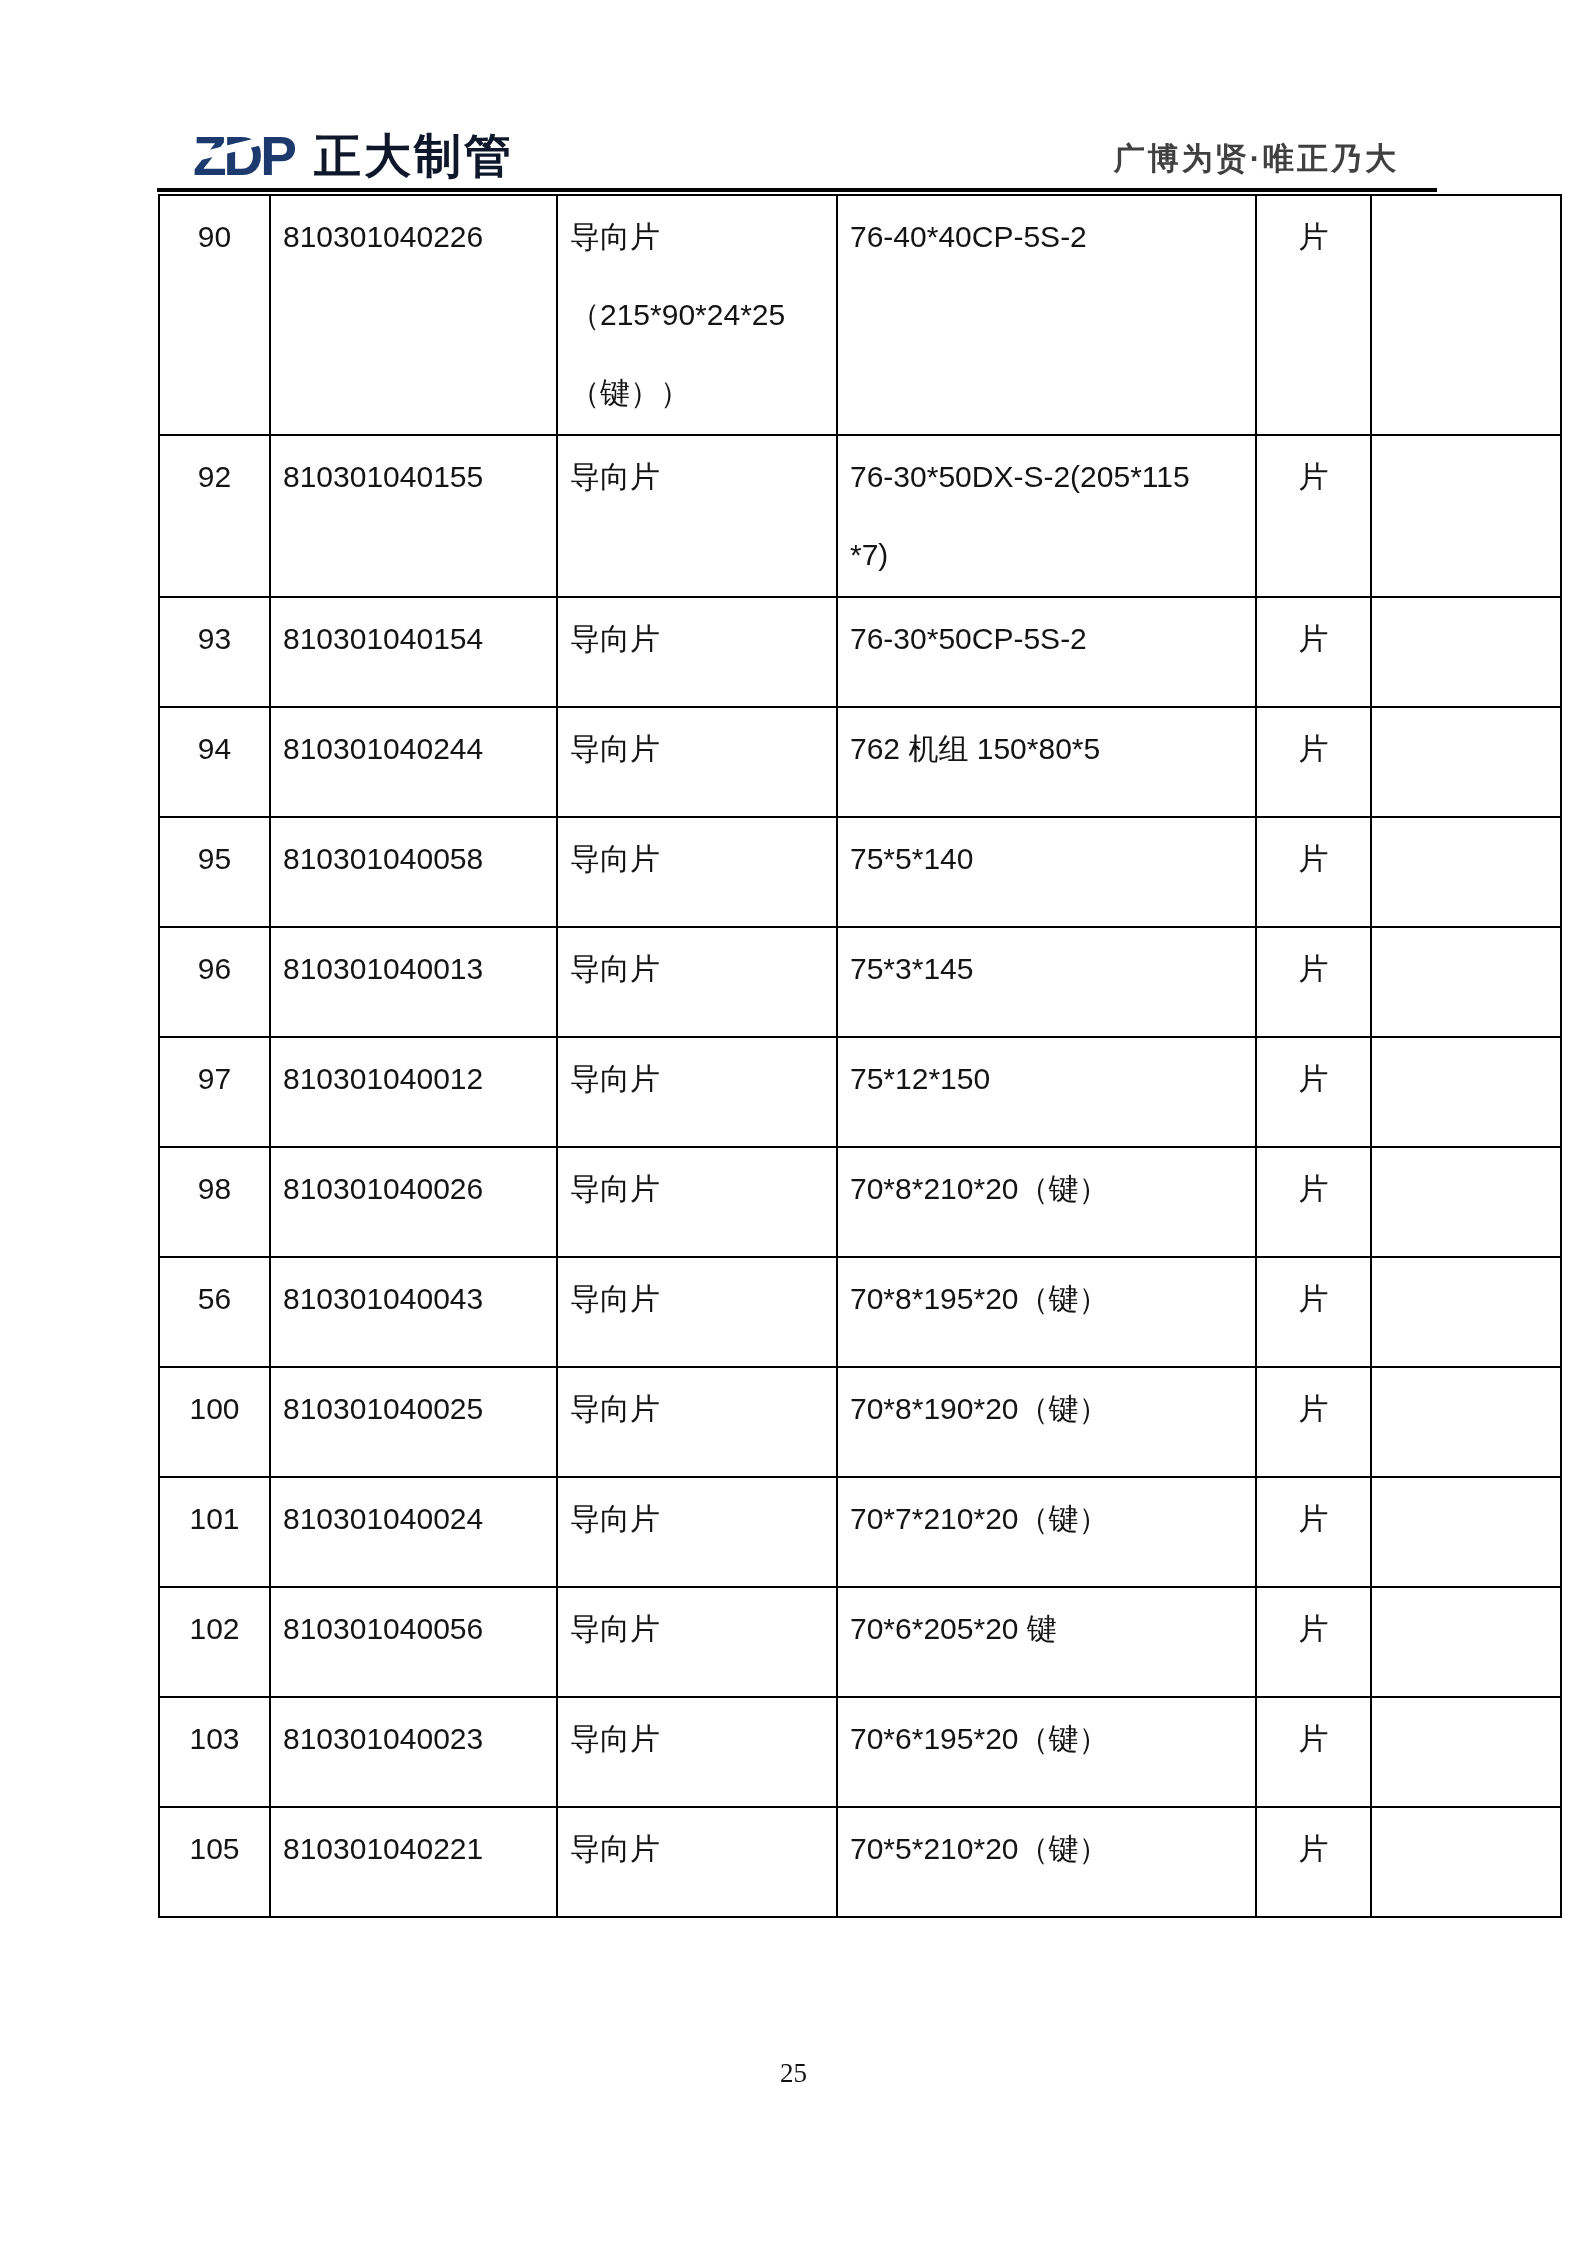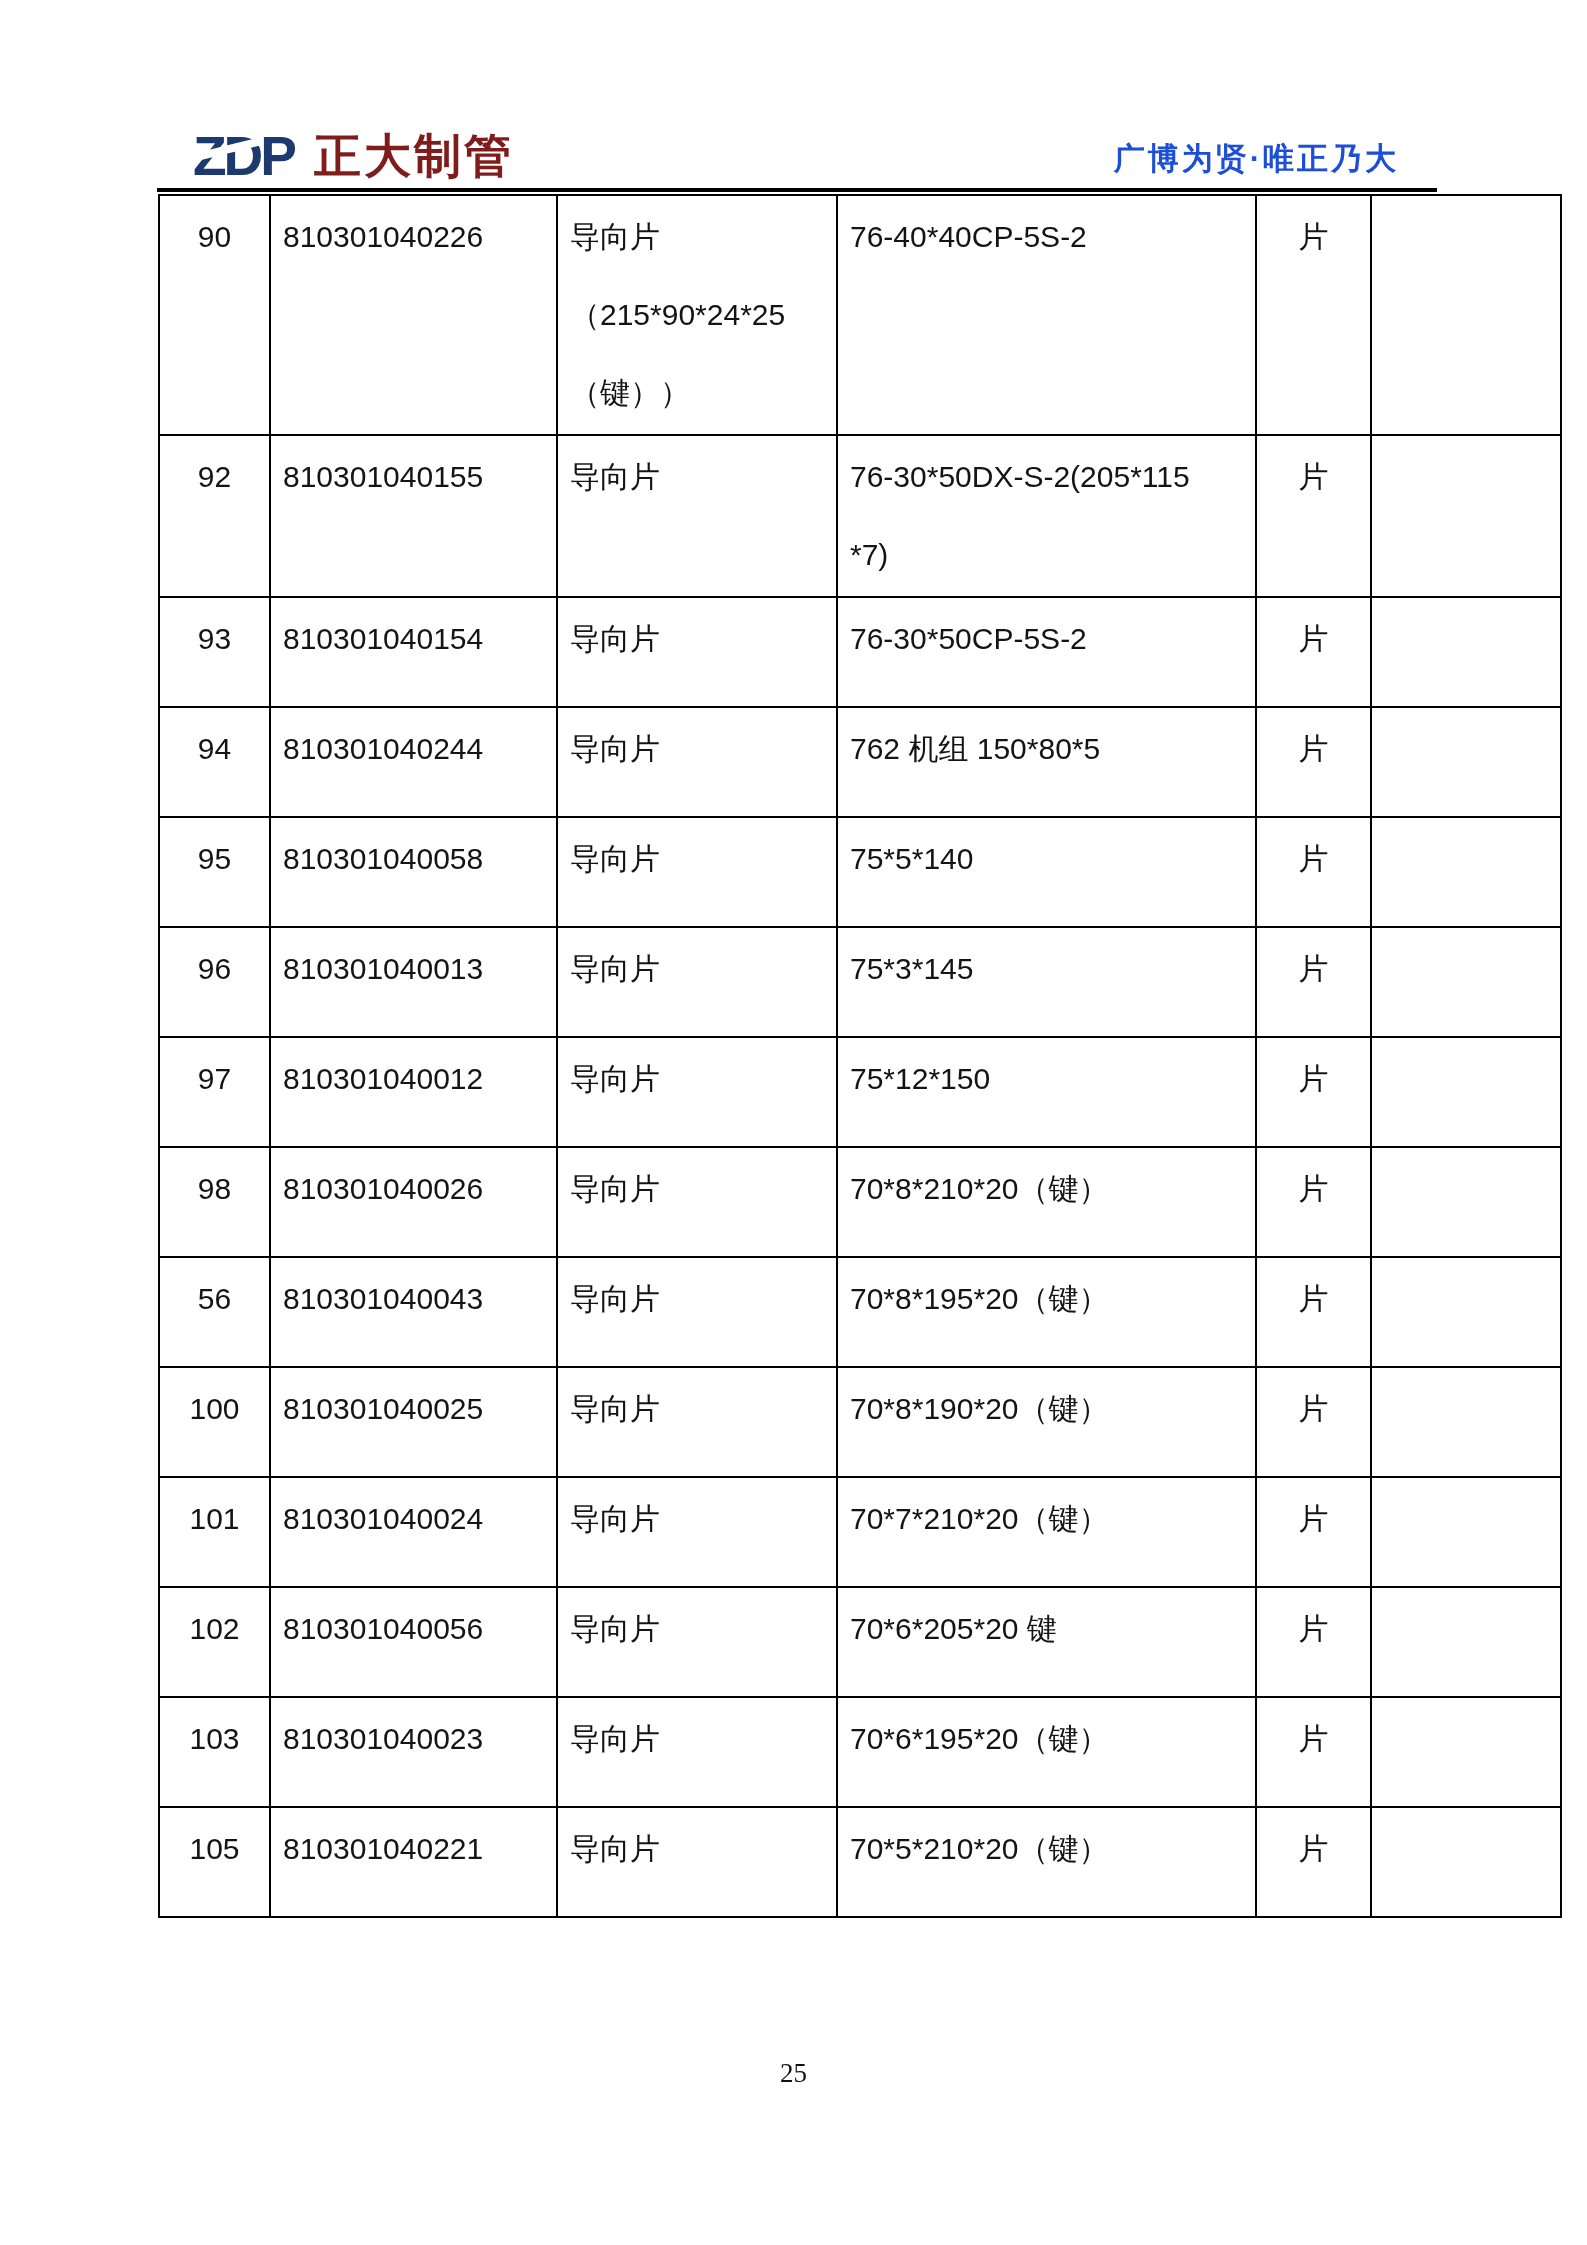--- a/index.html
+++ b/index.html
@@ -22,26 +22,26 @@
     font-weight:800;font-size:55px;line-height:50px;
     color:#1c3a6e;letter-spacing:-3px;
   }
   .logo-swoosh{
     position:absolute;left:-6px;top:15px;width:76px;height:8px;
     background:#ffffff;transform:rotate(-14deg);border-radius:4px;
   }
   .logo-cn{
     margin-left:20px;
     font-weight:700;font-size:47px;line-height:50px;
-    color:#7f1d1d;letter-spacing:3px;
+    color:#0f172a;letter-spacing:3px;
   }
   .hdr-slogan{
     position:absolute;top:138px;right:188px;
     font-family:Liberation Sans, sans-serif;
-    font-weight:700;font-size:31px;color:#1d4ed8;
+    font-weight:700;font-size:31px;color:#404040;
     letter-spacing:3px;white-space:nowrap;
   }
   .hdr-rule{
     position:absolute;left:157px;top:188px;width:1280px;height:4px;
     background:#000000;
   }
   
   table.parts{
     position:absolute;left:158px;top:194px;
     width:1402px;

